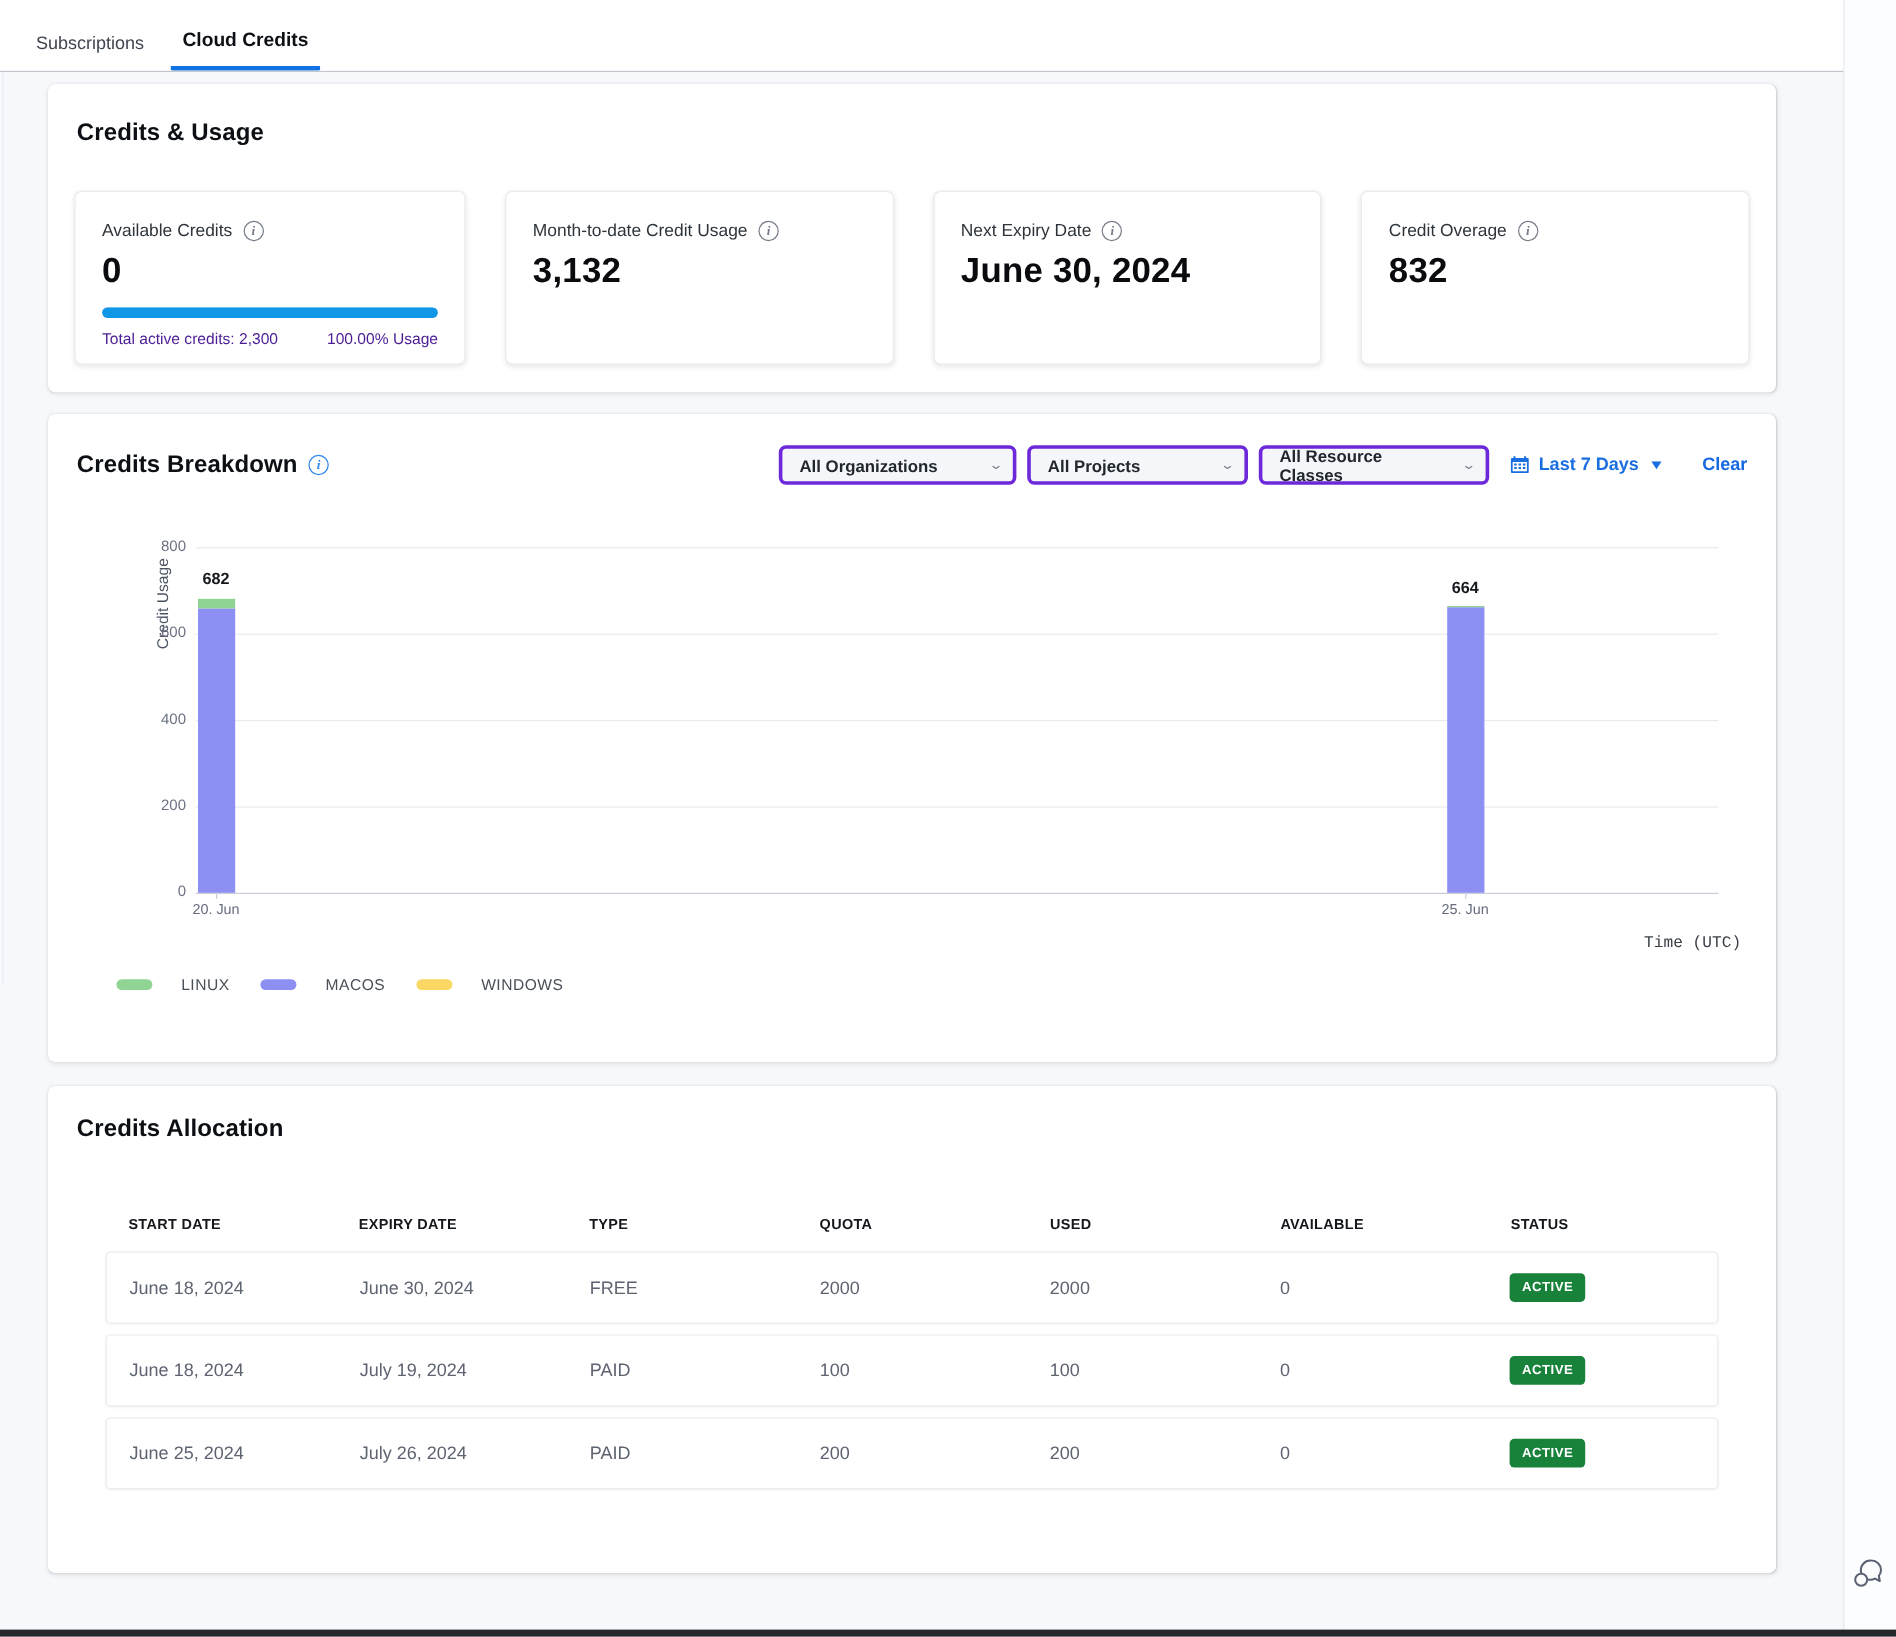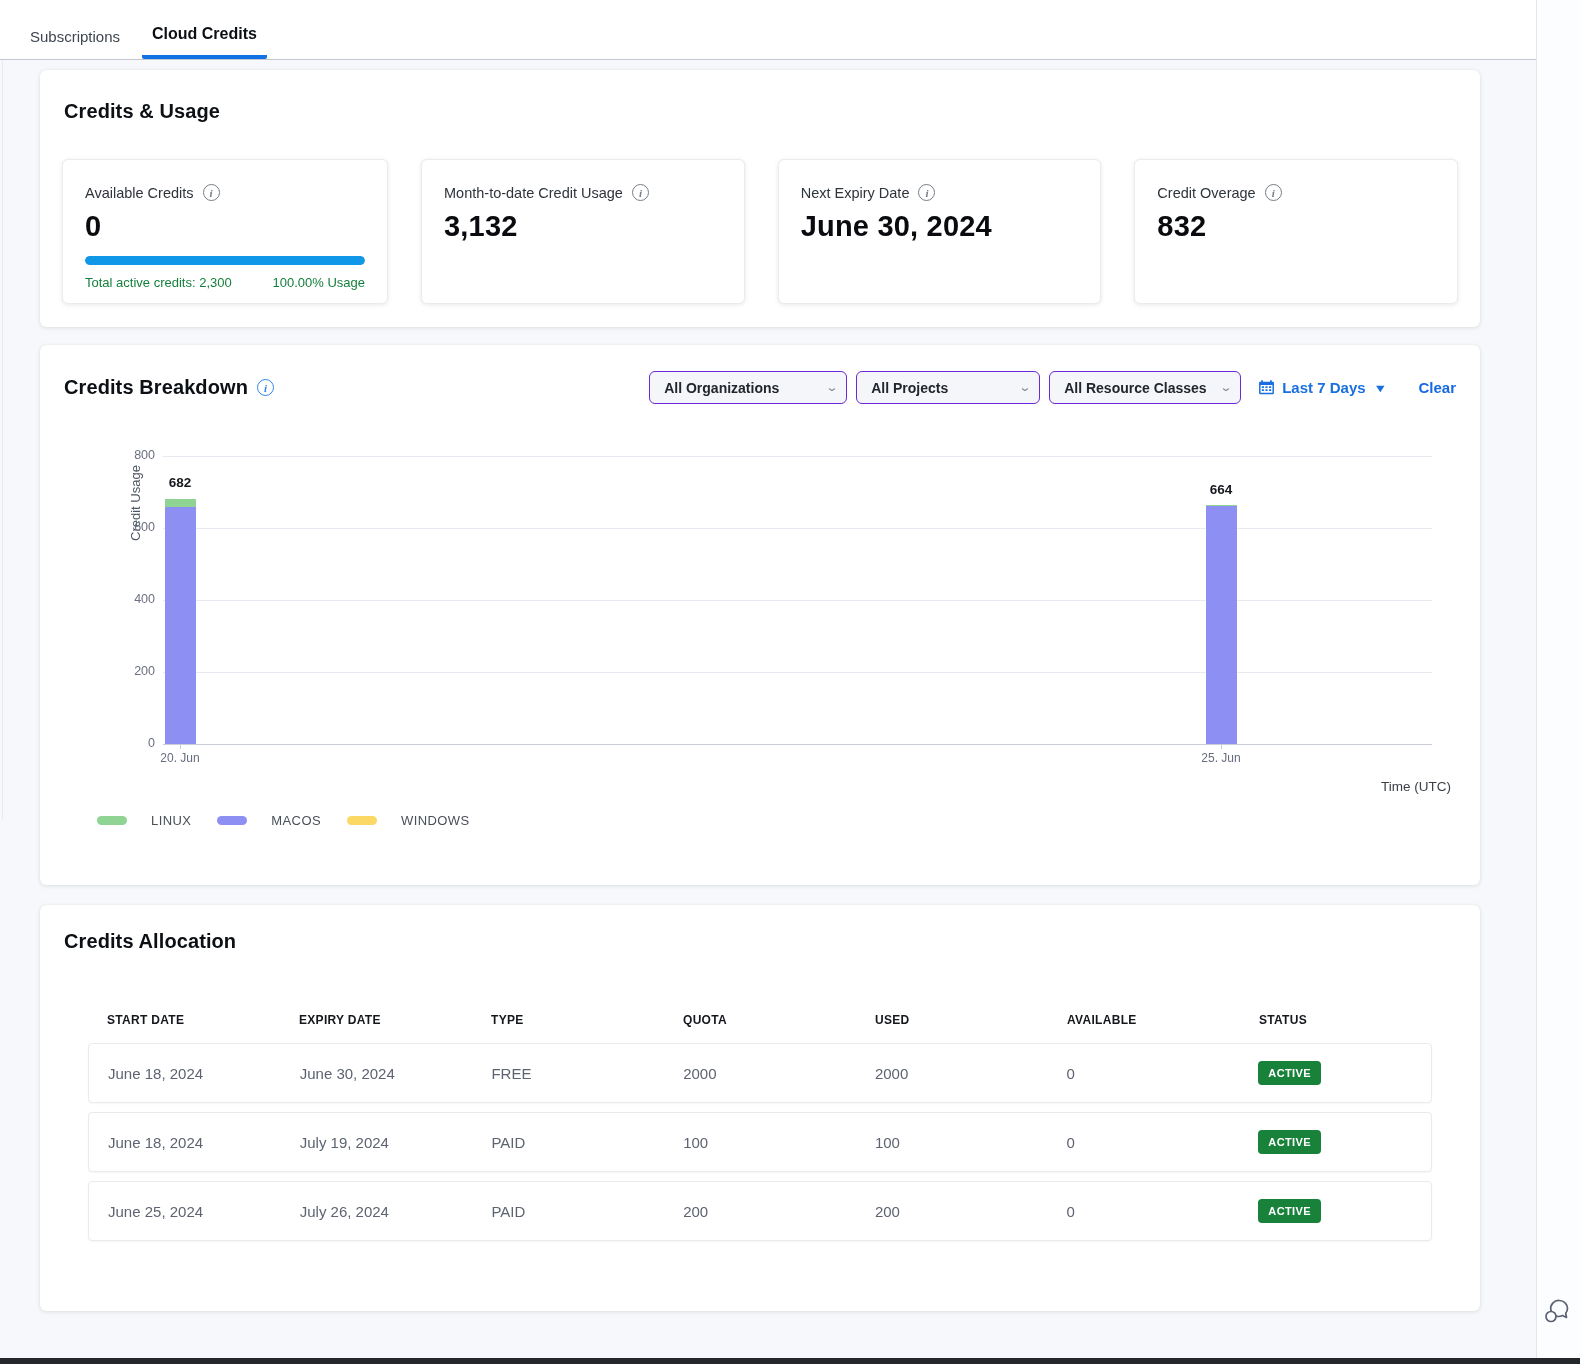--- a/index.html
+++ b/index.html
@@ -21,46 +21,46 @@
   #credits-usage { top:70px; height:257px; padding:30px 22px 0 24px; }
   .stat-row { display:flex; gap:33px; margin-top:36px; margin-left:-2px; }
   .stat-card { width:392px; height:145px; background:#fff; border:1px solid #e9ebef; border-radius:6px; box-shadow:0 1px 4px rgba(20,26,34,.10); padding:24px 22px 0 22px; }
   .stat-label-row { display:flex; align-items:center; gap:9px; }
   .stat-label { font-size:14.5px; color:#2e343b; }
   .info-icon { width:17px; height:17px; border:1.4px solid #767d88; border-radius:50%; color:#767d88; font-size:11px; font-family:"Liberation Serif", serif; font-style:italic; font-weight:700; display:inline-flex; align-items:center; justify-content:center; flex:0 0 auto; }
   .info-icon.blue { border-color:#2e86eb; color:#2e86eb; }
   .stat-value { margin-top:9px; font-size:29px; font-weight:800; color:#090b0e; letter-spacing:.2px; }
   .progress-track { margin-top:13px; width:280px; height:9px; border-radius:5px; background:#e4e7ec; overflow:hidden; }
   .progress-fill { height:100%; border-radius:5px; }
-  .stat-footer { width:280px; display:flex; justify-content:space-between; margin-top:10px; font-size:13px; color:#15803d; }
+  .stat-footer { width:280px; display:flex; justify-content:space-between; margin-top:10px; font-size:13px; color:#4c1d95; }
 
   
   #credits-breakdown { top:345px; height:540px; }
   .breakdown-header { position:absolute; left:24px; right:24px; top:26px; display:flex; align-items:center; }
   .breakdown-title-wrap { display:flex; align-items:center; gap:9px; }
   .filters { margin-left:auto; display:flex; align-items:center; gap:9px; }
-  .select { height:33px; background:#f4f6f9; border:1px solid #6d28d9; border-radius:6px; display:flex; align-items:center; padding:0 12px 0 14px; cursor:pointer; }
+  .select { height:33px; background:#f4f6f9; border:3px solid #6d28d9; border-radius:6px; display:flex; align-items:center; padding:0 12px 0 14px; cursor:pointer; }
   .select-label { font-size:14px; font-weight:600; color:#22272e; }
   .chevron { margin-left:auto; color:#7a828c; font-size:11px; padding-left:12px; transform:scaleX(1.4); }
   .sel-org { width:198px; } .sel-proj { width:184px;text-align:right; } .sel-res { width:192px; }
   .daterange { display:flex; align-items:center; gap:7px; color:#1a6fe0; font-size:15px; font-weight:600; margin-left:8px; cursor:pointer; }
   .caret-down { font-size:11px; color:#1a6fe0; transform:scaleX(1.3); margin-left:2px; }
   .clear-btn { margin-left:24px; color:#1668e3; font-size:15px; font-weight:700; cursor:pointer; }
 
   
   .ylabel { position:absolute; left:88px; top:110px; height:96px; display:flex; align-items:center; justify-content:center; writing-mode:vertical-rl; transform:rotate(180deg); font-size:13px; color:#4d5563; }
   #plot { position:absolute; left:123px; top:111px; width:1269px; height:288px; }
   .gridline { position:absolute; left:0; width:100%; height:1px; background:#e8eaf1; }
   .gridline.axisline { background:#c9cdd9; }
   .ytick { position:absolute; left:-48px; width:40px; text-align:right; font-size:12.5px; color:#6a7080; }
   .bar-seg { position:absolute; }
   .bar-total { position:absolute; width:60px; text-align:center; font-size:13.5px; font-weight:700; color:#15181d; }
   .xtick { position:absolute; top:295px; width:80px; text-align:center; font-size:12px; color:#666c7e; }
   .tickmark { position:absolute; top:288px; width:1px; height:5px; background:#c9cdd9; }
-  .xlabel { position:absolute; right:29px; top:434px; font-size:13.5px; color:#3c4148; }
+  .xlabel { position:absolute; right:29px; top:434px; font-size:13.5px; color:#3c4148;font-family:Liberation Mono, monospace; }
   .legend { position:absolute; left:57px; top:468px; display:flex; align-items:center; gap:26px; }
   .legend-item { display:flex; align-items:center; gap:24px; cursor:pointer; }
   .legend-pill { width:30px; height:9px; border-radius:5px; }
   .legend-text { font-size:13px; color:#4a5058; letter-spacing:.4px; }
 
   
   #credits-allocation { top:905px; height:406px; padding:25px 48px 0 24px; }
   .alloc-table { margin:60px 0 0 24px; width:1344px; }
   .thead { display:flex; padding-bottom:16px; }
   .th { flex:1; padding-left:19px; font-size:12px; font-weight:700; color:#14171c; letter-spacing:.3px; }

